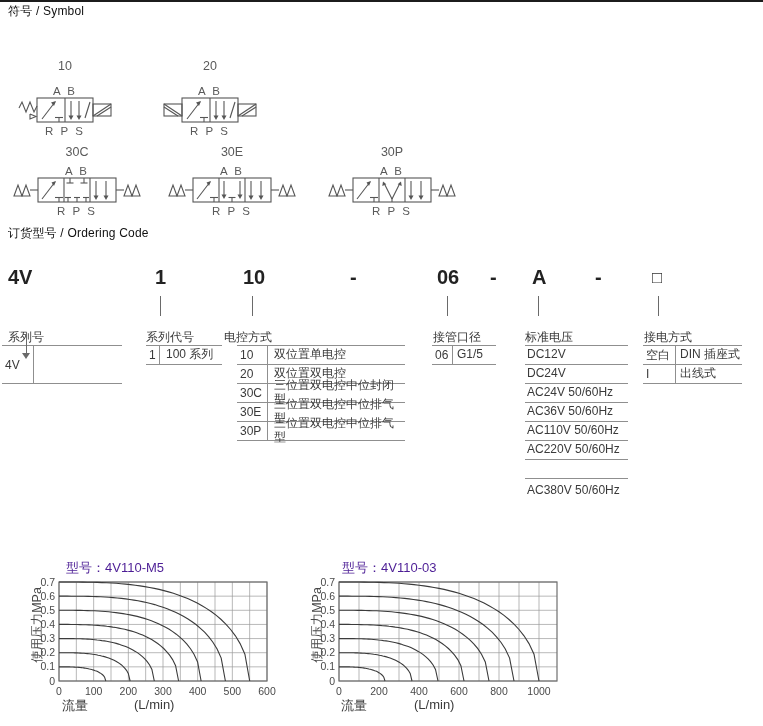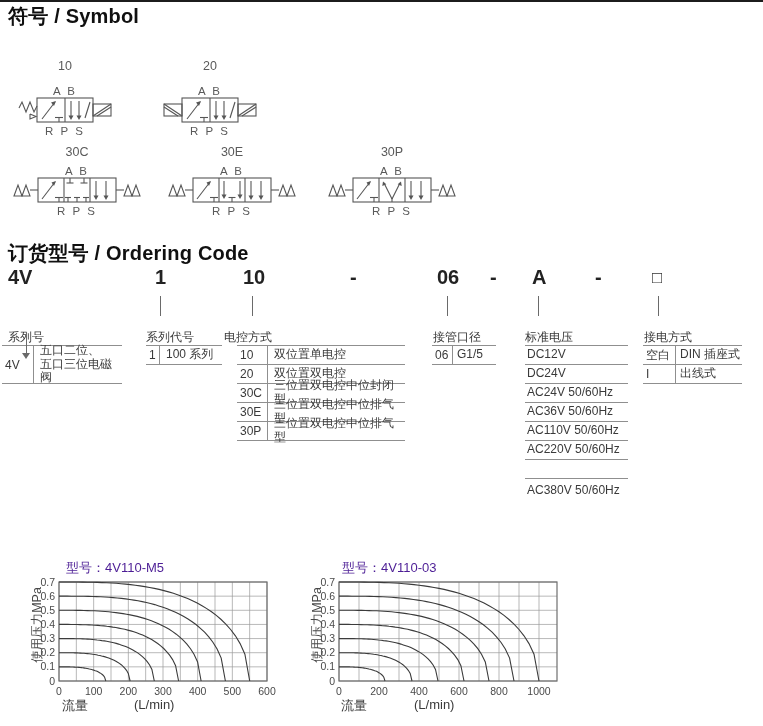--- a/index.html
+++ b/index.html
@@ -1,20 +1,20 @@
 <!DOCTYPE html>
 <html><head>
 <meta charset="utf-8">
 <style>
   * { margin:0; padding:0; box-sizing:border-box; }
   html,body { background:#ffffff; }
   body { font-family:"Liberation Sans","DejaVu Sans",sans-serif; color:#333; }
   #page { position:relative; width:763px; height:726px; background:#fff; overflow:hidden; }
   .abs { position:absolute; }
-  .h2 { font-size:20px; font-weight:bold; color:#101010; letter-spacing:.2px; }
+  .h2 { font-size:12px; font-weight:normal; color:#101010; letter-spacing:.2px; }
   .topline { position:absolute; left:0; top:0; width:763px; height:2px; background:#1c1c1c; }
 
   
   .sym svg { display:block; }
   .sym line, .sym polyline, .sym rect, .sym path { stroke:#565656; stroke-width:1.1; fill:none; }
   .sym polygon.f { fill:#565656; stroke:none; }
   .sym text { fill:#5a5a5a; }
   .slabel { font-size:12.5px; }
   .sport  { font-size:11.5px; letter-spacing:2px; }
 
@@ -213,21 +213,21 @@
       </g>
       <g>
         <line x1="114" y1="44" x2="122" y2="44"></line>
           <path d="M122,50 L126,39 L130,50 Z"></path>
           <path d="M130,50 L134,39 L138,50 Z"></path>
       </g>
       <text class="sport" x="75" y="69" text-anchor="middle">R P S</text>
     </svg>
   </div>
 
-  <div class="abs h2" style="left:8px; top:240px;text-align:right;">订货型号 / Ordering Code</div>
+  <div class="abs h2" style="left:8px; top:225px;text-align:right;">订货型号 / Ordering Code</div>
 
   <span class="code-part" style="left:8px;   top:266px;">4V</span>
   <span class="code-part" style="left:155px; top:266px;">1</span>
   <span class="code-part" style="left:243px; top:266px;">10</span>
   <span class="code-part" style="left:350px; top:266px;">-</span>
   <span class="code-part" style="left:437px; top:266px;">06</span>
   <span class="code-part" style="left:490px; top:266px;">-</span>
   <span class="code-part" style="left:532px; top:266px;">A</span>
   <span class="code-part" style="left:595px; top:266px;">-</span>
   <span class="code-part code-sq" style="left:652px; top:268px;">□</span>
@@ -241,24 +241,20 @@
   <div class="col-label" style="left:8px;   top:329px;">系列号</div>
   <div class="col-label" style="left:146px; top:329px;">系列代号</div>
   <div class="col-label" style="left:224px; top:329px;">电控方式</div>
   <div class="col-label" style="left:433px; top:329px;">接管口径</div>
   <div class="col-label" style="left:525px; top:329px;">标准电压</div>
   <div class="col-label" style="left:644px; top:329px;">接电方式</div>
 
   <div class="otable" style="left:2px; top:345px; width:120px;">
     <div class="orow tall">
       <div class="ocode" style="width:32px;">4V</div>
-      <div class="odesc">
-        <div>五口二位、</div>
-        <div>五口三位电磁阀</div>
-      </div>
     </div>
   </div>
   <div class="arrow-line" style="left:26px; top:332px; height:21px;"></div>
   <div class="arrow-head" style="left:22px; top:353px;"></div>
 
   <div class="otable" style="left:146px; top:345px; width:76px;">
     <div class="orow">
       <div class="ocode" style="width:14px;">1</div>
       <div class="odesc">100 系列</div>
     </div>

